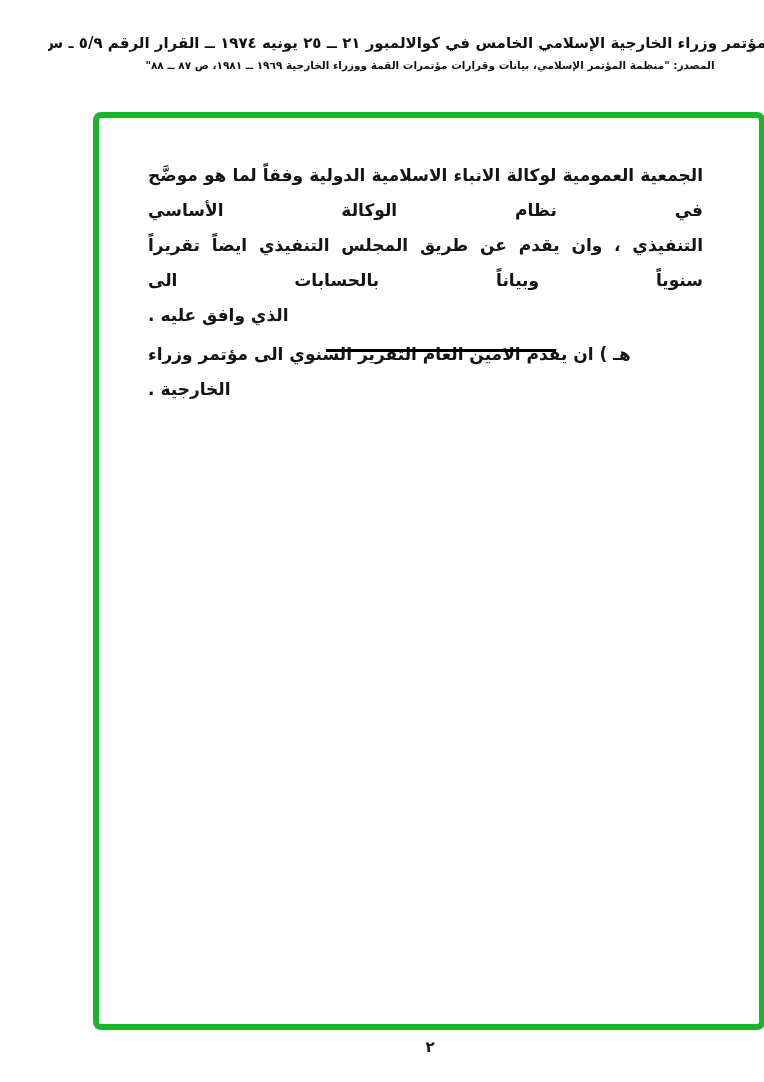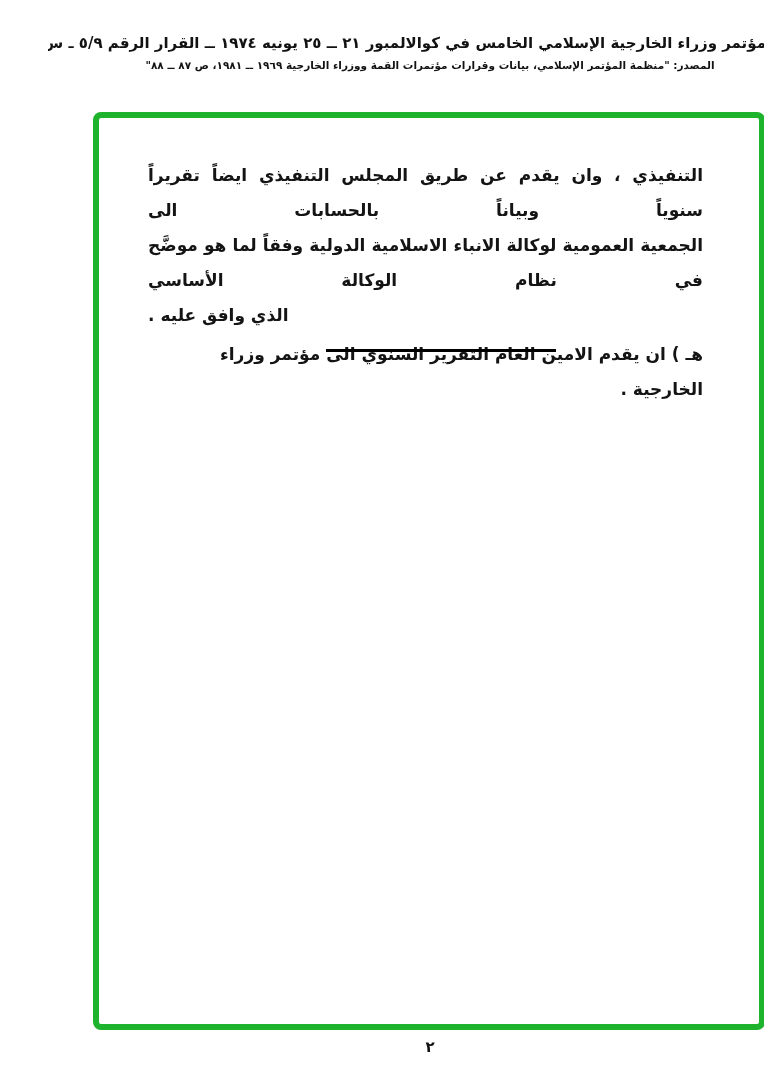--- a/index.html
+++ b/index.html
@@ -67,21 +67,21 @@
   .p1-line.justified {
     text-align: justify;
     text-align-last: justify;
   }
   .p1-line.last {
     text-align: left;
   }
   .p2 {
     line-height: 35px;
     margin-top: 4px;
-    text-align: right;
+    text-align: left;
   }
   
   .divider {
     position: absolute;
     left: 278px;
     top: 349px;
     width: 230px;
     height: 3px;
     background: #000000;
   }
@@ -104,22 +104,22 @@
 <div class="page">
 
   <div class="header">
     <div class="header-line1">(تابع) مؤتمر وزراء الخارجية الإسلامي الخامس في كوالالمبور ٢١ ــ ٢٥ يونيه ١٩٧٤ ــ القرار الرقم ٥/٩ ـ س</div>
     <div class="header-line2">المصدر: "منظمة المؤتمر الإسلامي، بيانات وقرارات مؤتمرات القمة ووزراء الخارجية ١٩٦٩ ــ ١٩٨١، ص ٨٧ ــ ٨٨"</div>
   </div>
 
   <div class="frame"></div>
 
   <div class="body-text">
+    <div class="p1-line justified">الجمعية العمومية لوكالة الانباء الاسلامية الدولية وفقاً لما هو موضَّح في نظام الوكالة الأساسي</div>
     <div class="p1-line justified">التنفيذي ، وان يقدم عن طريق المجلس التنفيذي ايضاً تقريراً سنوياً وبياناً بالحسابات الى</div>
-    <div class="p1-line justified">الجمعية العمومية لوكالة الانباء الاسلامية الدولية وفقاً لما هو موضَّح في نظام الوكالة الأساسي</div>
     <div class="p1-line last">الذي وافق عليه .</div>
     <div class="p2">هـ ) ان يقدم الامين العام التقرير السنوي الى مؤتمر وزراء الخارجية .</div>
   </div>
 
   <div class="divider"></div>
 
   <div class="page-number">٢</div>
 
 </div>
 

